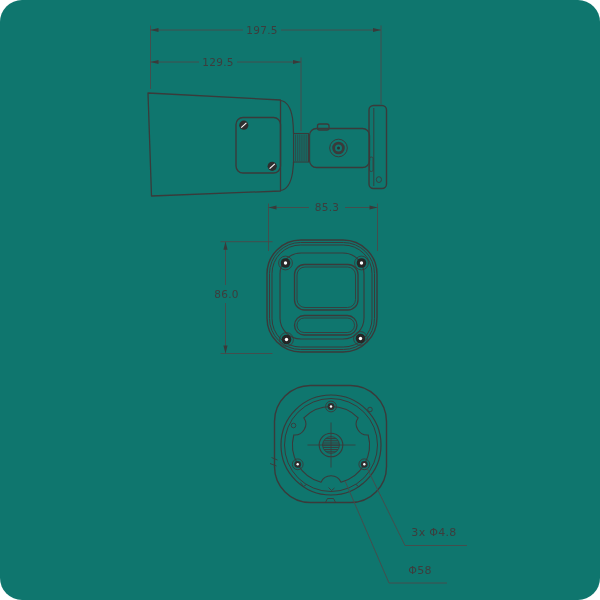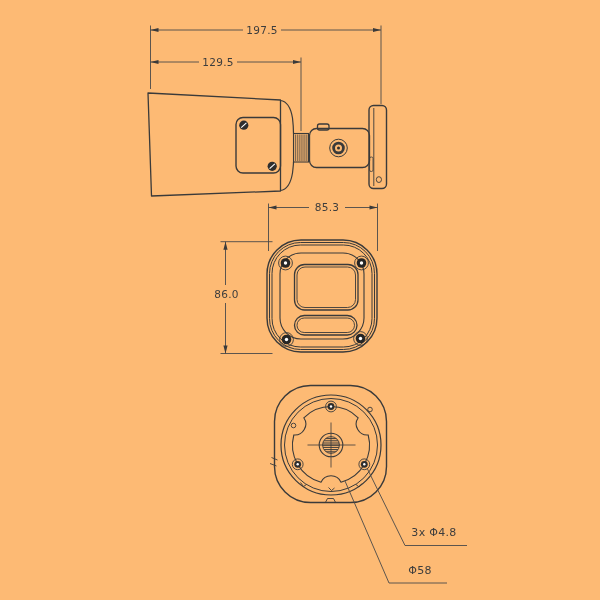--- a/index.html
+++ b/index.html
@@ -5,22 +5,23 @@
   html, body {
     margin: 0;
     padding: 0;
     background: #ffffff;
     font-family: "DejaVu Sans", sans-serif;
   }
   .canvas {
     position: relative;
     width: 600px;
     height: 600px;
-    background: #fdba74;
+    background: #0f766e;
     overflow: hidden;
+    border-radius: 22px;
   }
   svg { display: block; }
   .ln  { stroke: #3a3a3a; fill: none; }
   .dim { stroke: #4a4a4a; stroke-width: 0.9; fill: none; }
   .arr { fill: #3a3a3a; stroke: none; }
   text.dimtxt {
     font-family: "DejaVu Sans", sans-serif;
     font-size: 10.5px;
     fill: #3d3d3d;
     letter-spacing: 0.3px;

